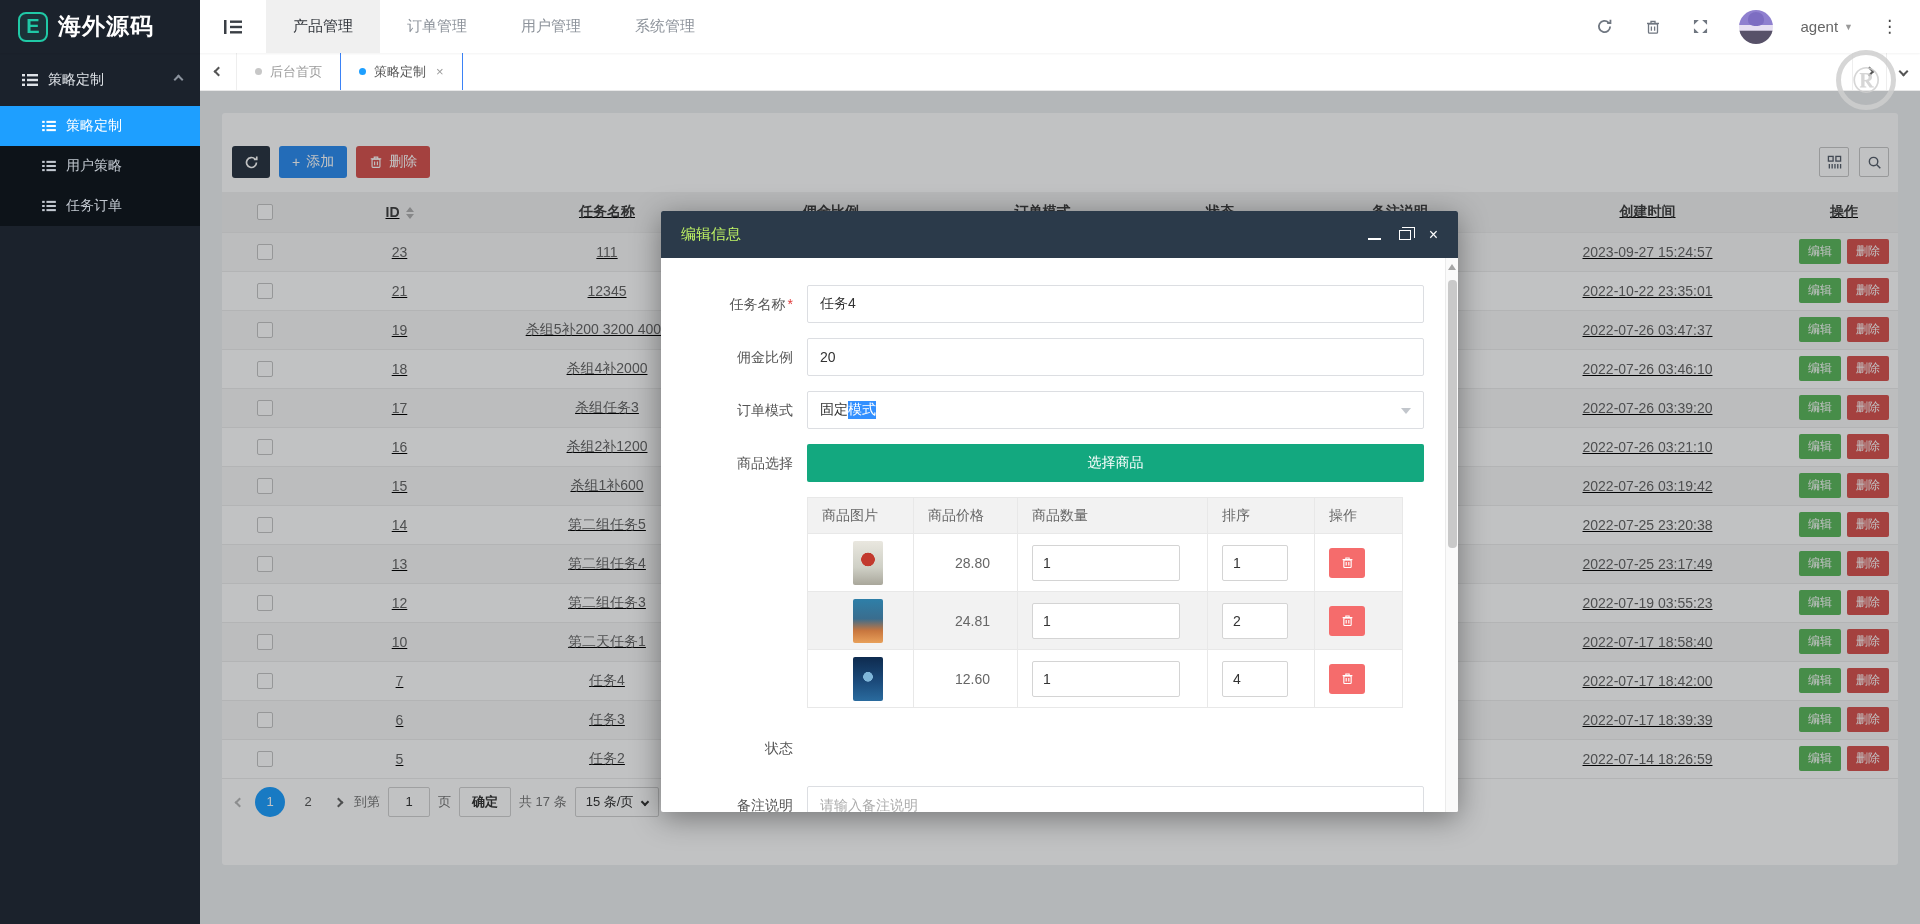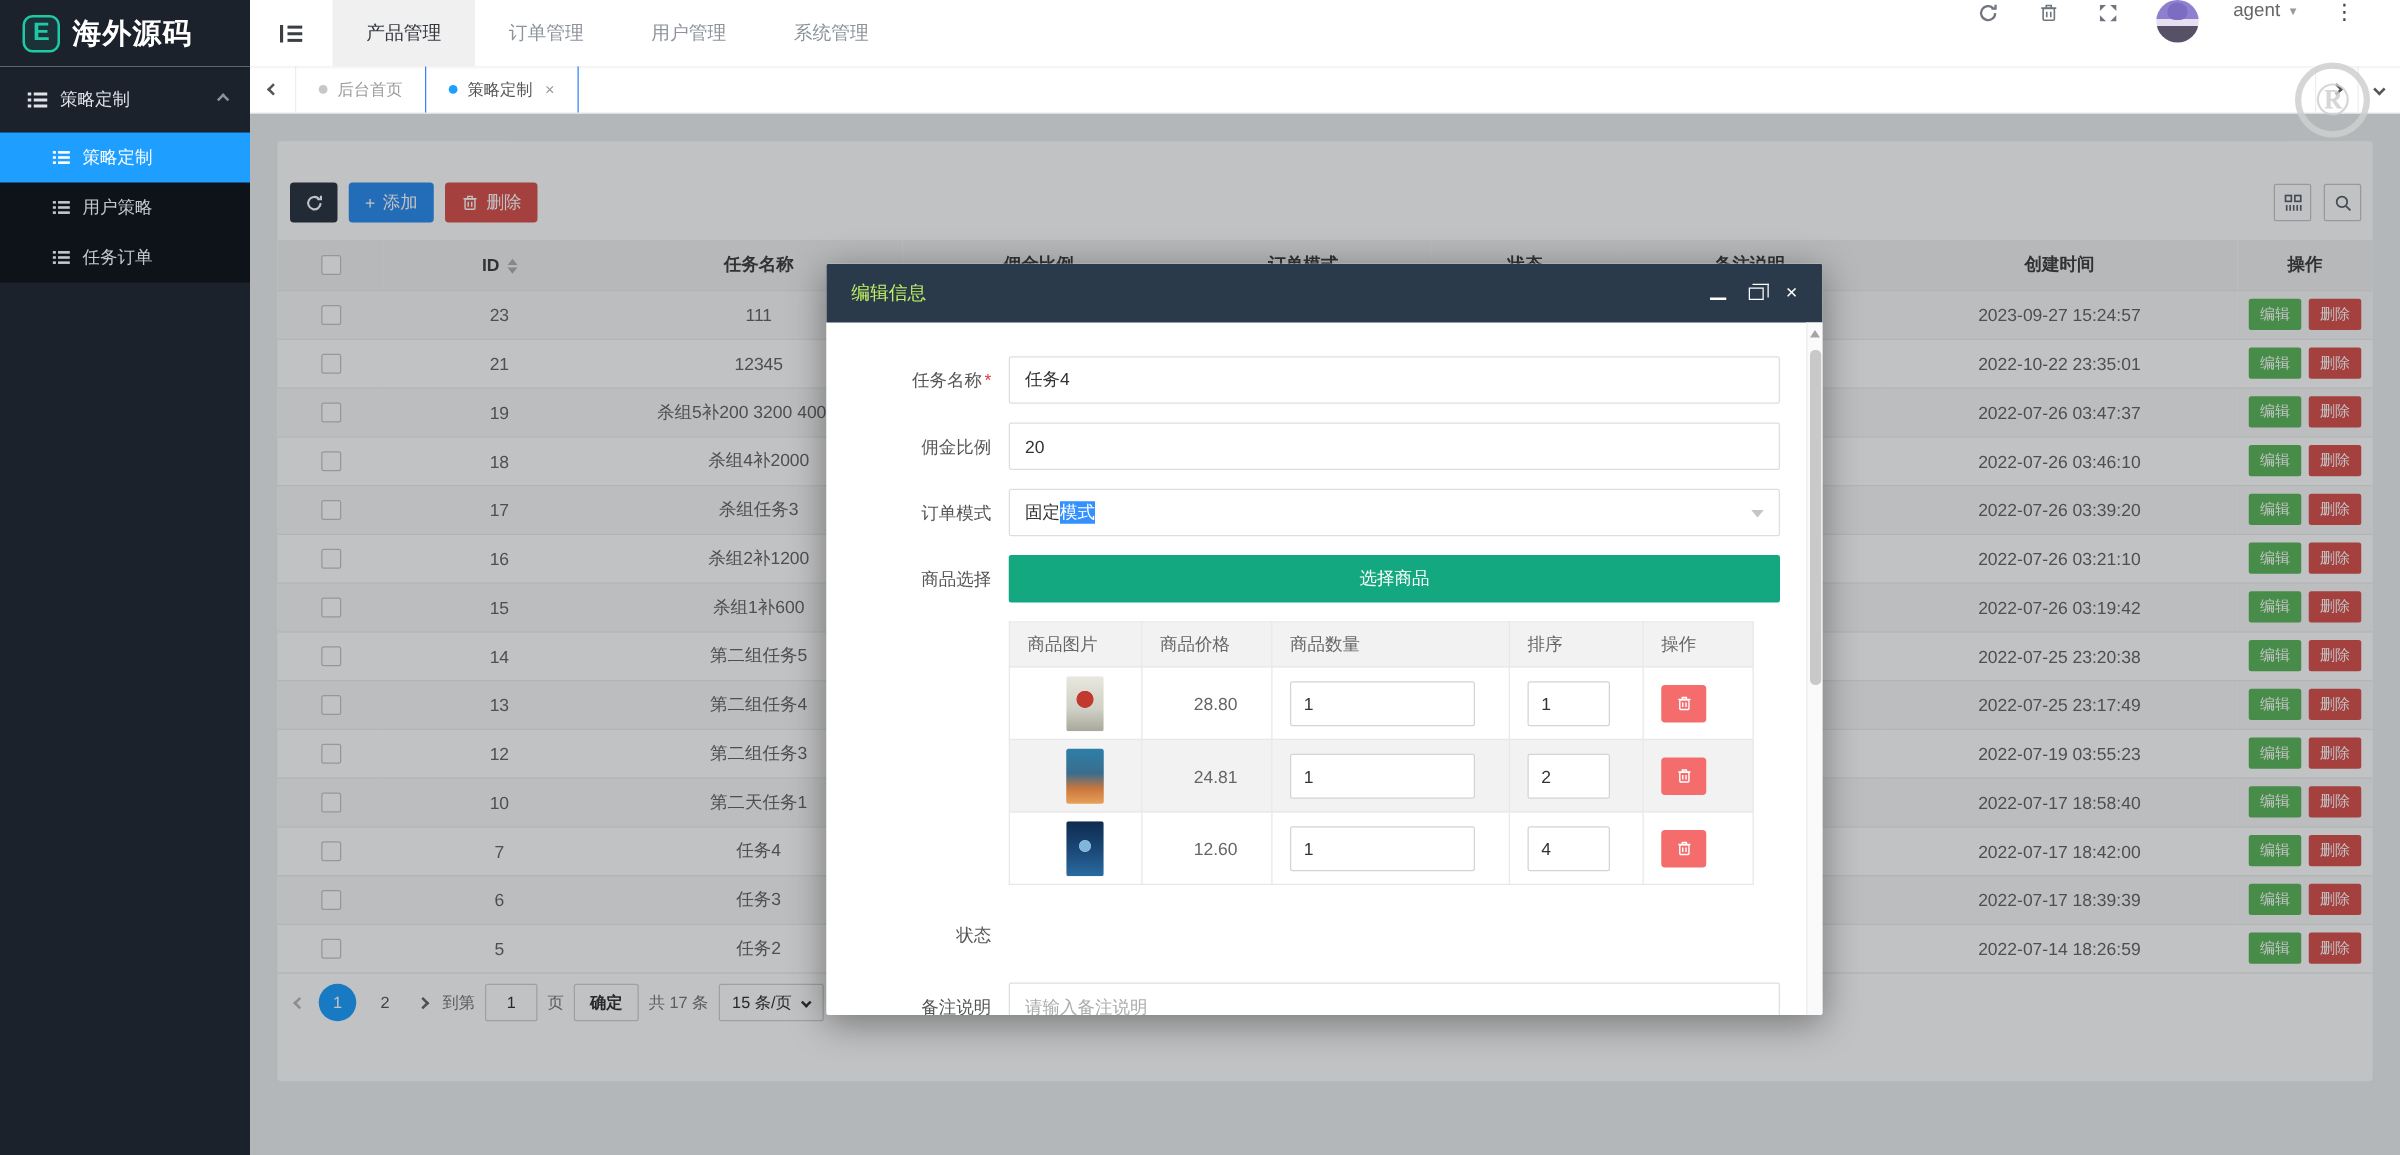--- a/index.html
+++ b/index.html
@@ -8,21 +8,21 @@
 
   
   .topbar{position:absolute;left:0;top:0;width:1920px;height:53px;background:#fff;z-index:20;box-shadow:0 1px 2px rgba(0,0,0,.05);}
   .logo{position:absolute;left:0;top:0;width:200px;height:53px;background:#1b222c;display:flex;align-items:center;padding-left:18px;gap:10px;}
   .logo-badge{width:30px;height:30px;border:2px solid #20c9a6;border-radius:8px;color:#20c9a6;font-weight:bold;font-size:20px;display:flex;align-items:center;justify-content:center;background:rgba(32,201,166,.1);}
   .logo-title{color:#fff;font-size:23px;font-weight:bold;letter-spacing:1px;}
   .nav{position:absolute;left:200px;right:0;top:0;height:53px;display:flex;align-items:stretch;}
   .hamburger{width:66px;display:flex;align-items:center;justify-content:center;cursor:pointer;}
   .nav-item{padding:0 27px;display:flex;align-items:center;font-size:15px;color:#8d939b;cursor:pointer;}
   .nav-item.active{background:#f0f0f0;color:#33373d;}
-  .nav-right{margin-left:auto;display:flex;align-items:flex-start;gap:28px;padding-right:36px;}
+  .nav-right{margin-left:auto;display:flex;align-items:center;gap:28px;padding-right:22px;}
   .nav-icon{width:20px;height:20px;display:flex;align-items:center;justify-content:center;cursor:pointer;color:#6f7680;}
   .avatar{width:34px;height:34px;border-radius:50%;overflow:hidden;background:linear-gradient(180deg,#8f80cf 0%,#8f80cf 44%,#e6dff2 45%,#e6dff2 60%,#575168 61%,#575168 100%);}
   .avatar::after{content:"";display:block;width:16px;height:14px;margin:2px auto 0;border-radius:50% 50% 40% 40%;background:#7d6dc2;}
   .username{display:flex;align-items:center;gap:6px;font-size:15px;color:#666;cursor:pointer;}
   .caret-down{font-size:9px;color:#999;}
   .dots{font-size:17px;color:#444;cursor:pointer;}
 
   .watermark{position:absolute;left:1836px;top:50px;width:60px;height:60px;border:5px solid #cfcfcf;border-radius:50%;color:#cfcfcf;font-size:38px;font-weight:bold;display:flex;align-items:center;justify-content:center;z-index:60;opacity:.85;font-family:"Liberation Serif","DejaVu Serif",serif;}
 
   
@@ -55,21 +55,21 @@
   .content{position:absolute;left:200px;top:91px;right:0;bottom:0;background:#eef0f2;}
   .card{margin:22px;background:#fff;border-radius:3px;padding-bottom:48px;}
   .toolbar{display:flex;align-items:center;padding:33px 9px 0 10px;}
   .tb-btn{height:32px;border:none;border-radius:3px;color:#fff;font-size:14px;display:inline-flex;align-items:center;gap:6px;padding:0 13px;margin-right:9px;cursor:pointer;}
   .tb-refresh{background:#2a3542;width:38px;justify-content:center;padding:0;}
   .tb-add{background:#2d8cf0;}
   .tb-del{background:#d9534f;}
   .toolbar-right{margin-left:auto;display:flex;gap:10px;}
   .icon-btn{width:30px;height:30px;border:1px solid #c9c9c9;border-radius:2px;background:#fff;display:flex;align-items:center;justify-content:center;cursor:pointer;}
 
-  table.main{width:100%;border-collapse:collapse;table-layout:fixed;margin-top:14px;}
+  table.main{width:100%;border-collapse:collapse;table-layout:fixed;margin-top:14px;text-decoration:underline;}
   table.main th,table.main td{border-bottom:1px solid #ececec;text-align:center;font-size:14px;color:#666;height:39px;overflow:hidden;white-space:nowrap;}
   table.main thead th{background:#f2f2f2;color:#3f3f3f;font-weight:bold;height:40px;}
   table.main tbody tr:nth-child(odd){background:#f9f9f9;}
   .checkbox{display:inline-block;width:16px;height:16px;border:1px solid #c6c6c6;border-radius:2px;background:#fff;vertical-align:middle;cursor:pointer;}
   .sort-icon{display:inline-flex;flex-direction:column;gap:2px;margin-left:6px;vertical-align:middle;}
   .sort-icon i{width:0;height:0;border-left:4px solid transparent;border-right:4px solid transparent;}
   .sort-icon .s-up{border-bottom:5px solid #b0b0b0;}
   .sort-icon .s-dn{border-top:5px solid #b0b0b0;}
   .mini-btn{padding:4px 9px;font-size:12px;color:#fff;border:none;border-radius:2px;margin:0 3px;cursor:pointer;}
   .mini-btn.green{background:#5cb85c;}

